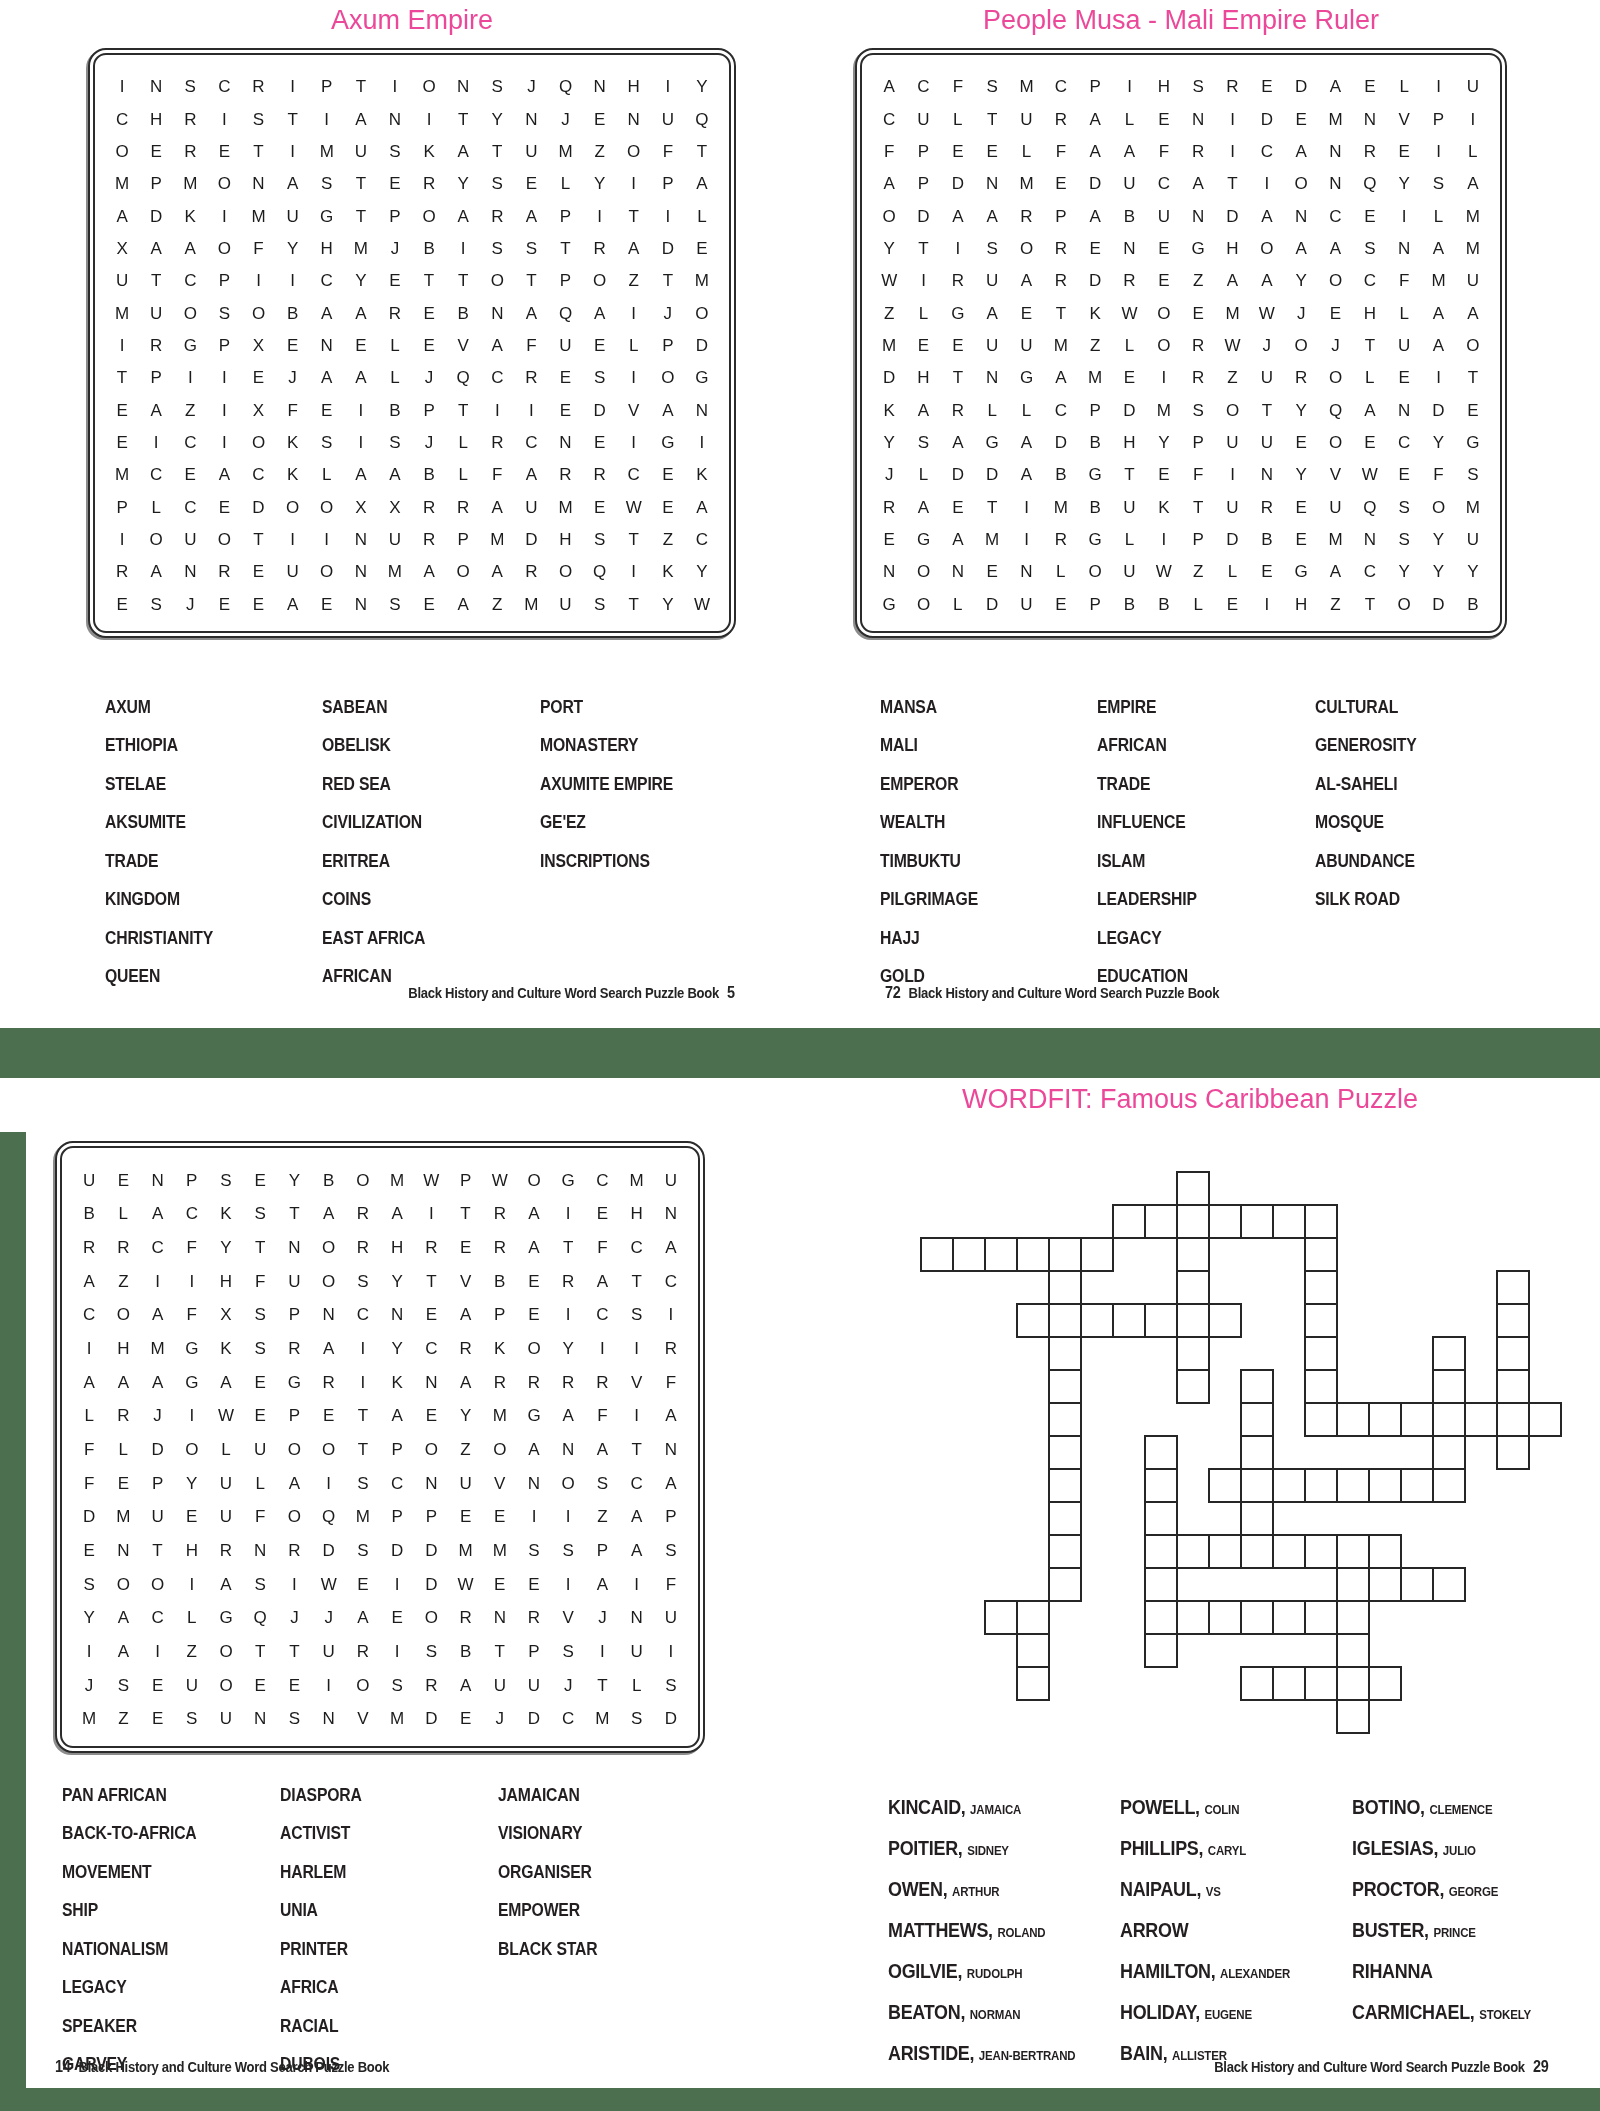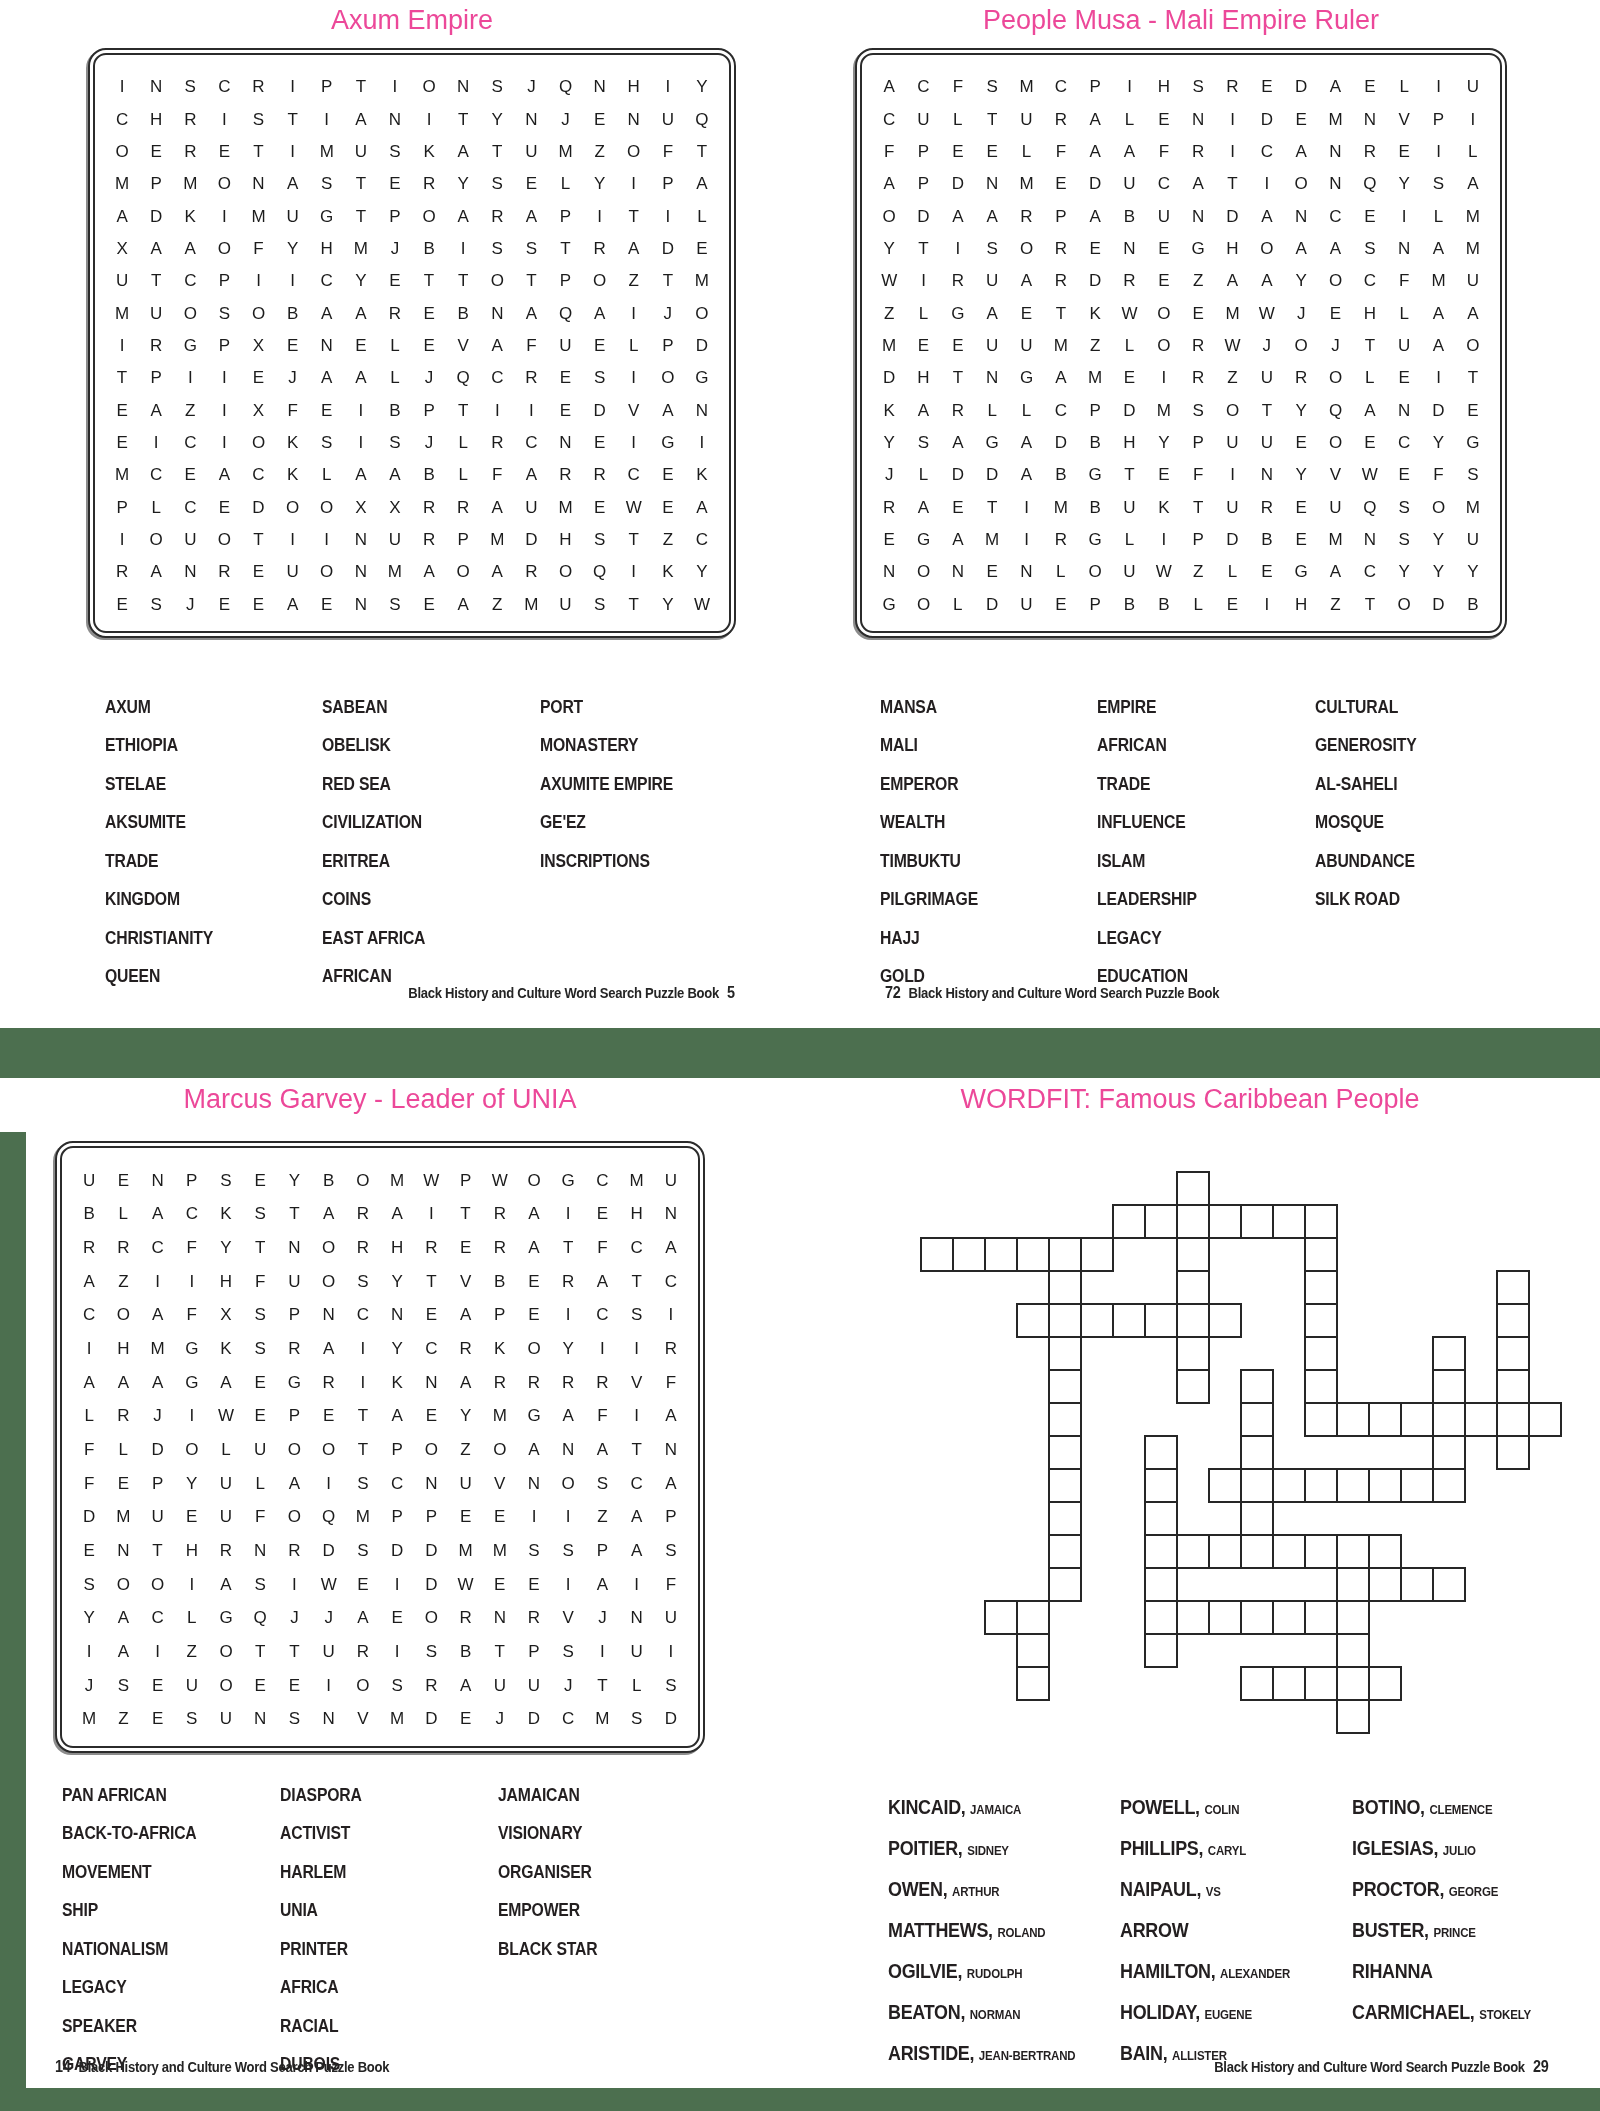--- a/index.html
+++ b/index.html
@@ -719,21 +719,20 @@
       <div class="word">AL-SAHELI</div>
       <div class="word">MOSQUE</div>
       <div class="word">ABUNDANCE</div>
       <div class="word">SILK ROAD</div>
     </div>
   <div class="footer" style="left:885px;top:984px;transform-origin:left top;">
     <span class="pg">72</span>
     <span>Black History and Culture Word Search Puzzle Book</span>
   </div>
 
-  <div class="title" style="left:55px;top:1084px;width:650px;">Marcus Garvey - Leader of UNIA</div>
   <div class="ws-box" style="left:55px;top:1141px;width:650px;height:612px;">
     <div class="ws-inner">
       <div class="ws-grid">
           <span class="gl">U</span>
           <span class="gl">E</span>
           <span class="gl">N</span>
           <span class="gl">P</span>
           <span class="gl">S</span>
           <span class="gl">E</span>
           <span class="gl">Y</span>
@@ -1064,21 +1063,21 @@
       <div class="word">VISIONARY</div>
       <div class="word">ORGANISER</div>
       <div class="word">EMPOWER</div>
       <div class="word">BLACK STAR</div>
     </div>
   <div class="footer" style="left:55px;top:2058px;transform-origin:left top;">
     <span class="pg">14</span>
     <span>Black History and Culture Word Search Puzzle Book</span>
   </div>
 
-  <div class="title" style="left:860px;top:1084px;width:660px;">WORDFIT: Famous Caribbean People</div>
+  <div class="title" style="left:860px;top:1084px;width:660px;">WORDFIT: Famous Caribbean Puzzle</div>
   <div class="wordfit" style="left:920px;top:1171px;width:640px;height:561px;">
       <div class="wf-cell" style="left: 256px; top: 0px;"></div>
       <div class="wf-cell" style="left: 192px; top: 33px;"></div>
       <div class="wf-cell" style="left: 224px; top: 33px;"></div>
       <div class="wf-cell" style="left: 256px; top: 33px;"></div>
       <div class="wf-cell" style="left: 288px; top: 33px;"></div>
       <div class="wf-cell" style="left: 320px; top: 33px;"></div>
       <div class="wf-cell" style="left: 352px; top: 33px;"></div>
       <div class="wf-cell" style="left: 384px; top: 33px;"></div>
       <div class="wf-cell" style="left: 0px; top: 66px;"></div>

